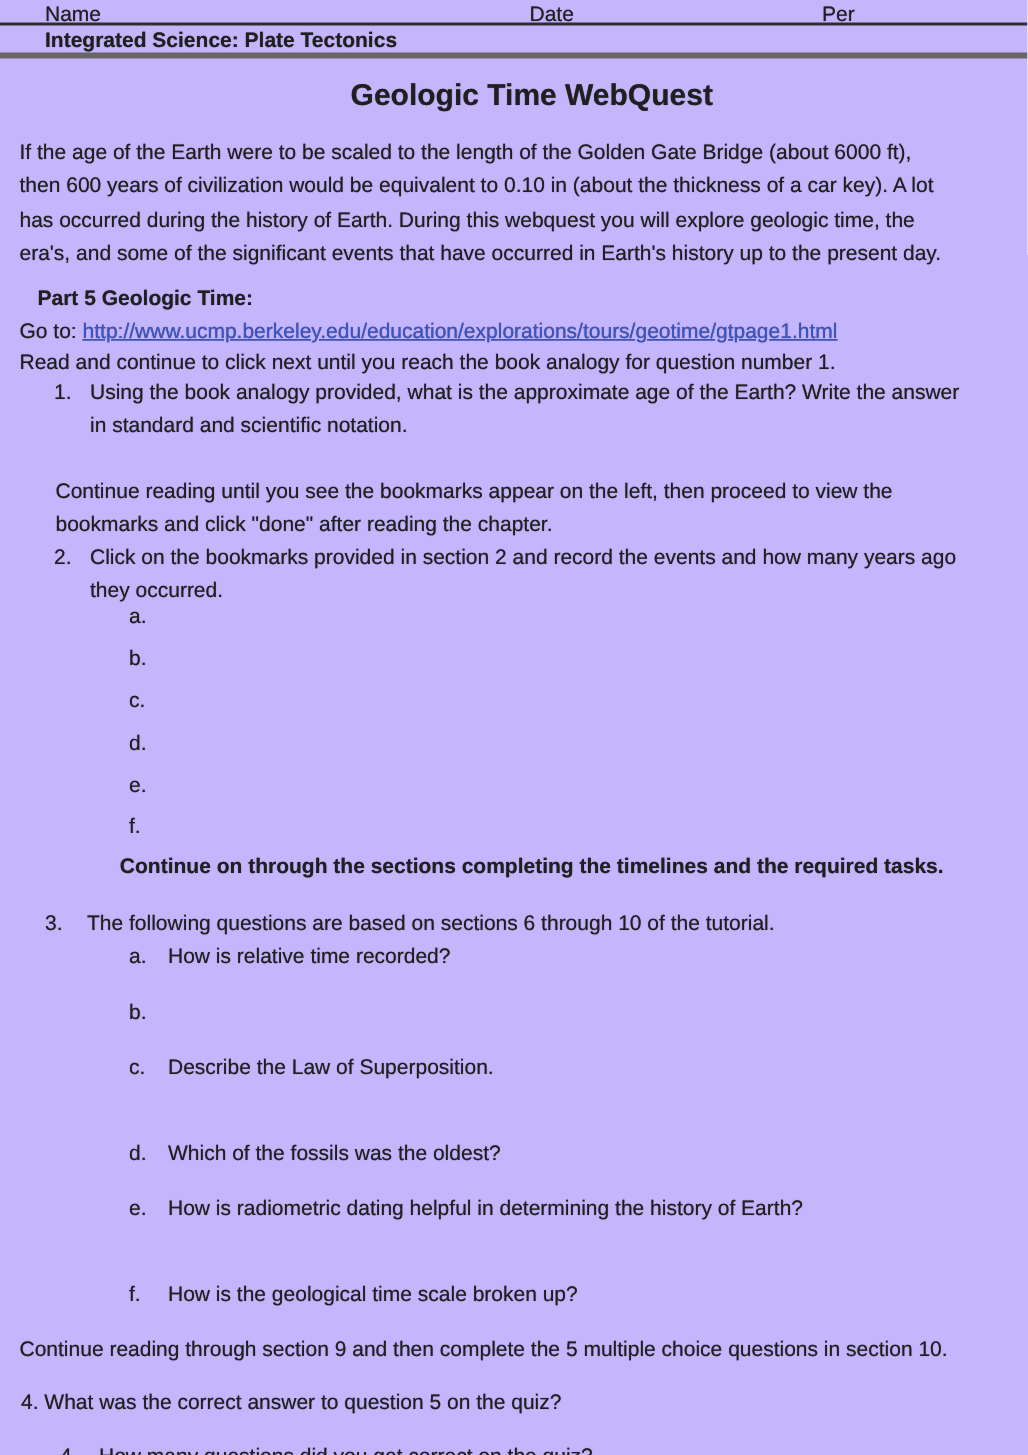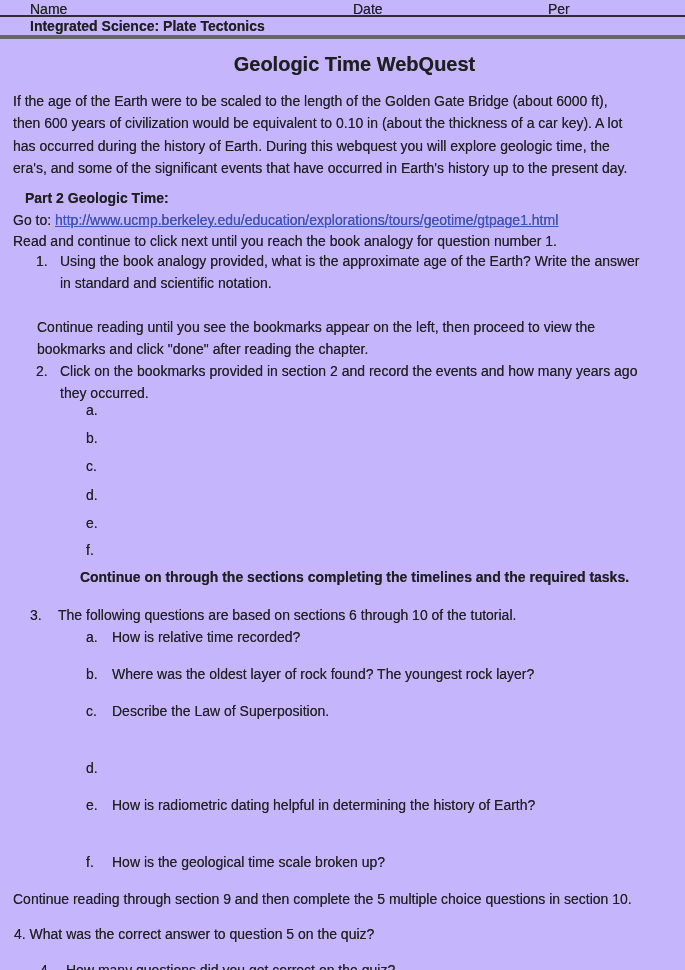--- a/index.html
+++ b/index.html
@@ -36,21 +36,21 @@
   <div class="abs b" style="top:15px;left:18px">Integrated Science: Plate Tectonics</div>
   <div class="rule rule-thick" style="top:35px;height:4px"></div>
 
   <div class="abs b center" style="top:53px;font-size:20px">Geologic Time WebQuest</div>
 
   <div class="abs" style="top:90px;left:13px">If the age of the Earth were to be scaled to the length of the Golden Gate Bridge (about 6000 ft),</div>
   <div class="abs" style="top:112px;left:13px">then 600 years of civilization would be equivalent to 0.10 in (about the thickness of a car key).  A lot</div>
   <div class="abs" style="top:157px;left:13px">era's, and some of the significant events that have occurred in Earth's history up to the present day.</div>
   <div class="abs" style="top:135px;left:13px">has occurred during the history of Earth.  During this webquest you will explore geologic time, the</div>
 
-  <div class="abs b" style="top:187px;left:13px">Part 2 Geologic Time:</div>
+  <div class="abs b" style="top:187px;left:13px">Part 5 Geologic Time:</div>
   <div class="abs" style="top:209px;left:13px">
     <span>Go to: </span><a class="link">http://www.ucmp.berkeley.edu/education/explorations/tours/geotime/gtpage1.html</a>
   </div>
   <div class="abs" style="top:230px;left:13px">Read and continue to click next until you reach the book analogy for question number 1.</div>
 
   <span class="abs" style="top:250px;left:36px">1.</span>
   <div class="abs" style="top:272px;left:60px">in standard and scientific notation.</div>
   <div class="abs" style="top:250px;left:60px">Using the book analogy provided, what is the approximate age of the Earth?  Write the answer</div>
 
   <div class="abs" style="top:316px;left:37px">Continue reading until you see the bookmarks appear on the left, then proceed to view the</div>
@@ -69,26 +69,26 @@
 
   <div class="abs b center" style="top:566px">Continue on through the sections completing the timelines and the required tasks.</div>
 
   <span class="abs" style="top:604px;left:30px">3.</span>
   <div class="abs" style="top:604px;left:58px">The following questions are based on sections 6 through 10 of the tutorial.</div>
 
   <span class="abs" style="top:626px;left:86px">a.</span>
   <div class="abs" style="top:626px;left:112px">How is relative time recorded?</div>
 
   <span class="abs" style="top:663px;left:86px">b.</span>
-  <div class="abs" style="top:663px;left:112px">Where was the oldest layer of rock found?  The youngest rock layer?</div>
 
   <span class="abs" style="top:700px;left:86px">c.</span>
   <div class="abs" style="top:700px;left:112px">Describe the Law of Superposition.</div>
 
   <span class="abs" style="top:757px;left:86px">d.</span>
+  <div class="abs" style="top:757px;left:112px">Which of the fossils was the oldest?</div>
 
   <span class="abs" style="top:794px;left:86px">e.</span>
   <div class="abs" style="top:794px;left:112px">How is radiometric dating helpful in determining the history of Earth?</div>
 
   <span class="abs" style="top:851px;left:86px">f.</span>
   <div class="abs" style="top:851px;left:112px">How is the geological time scale broken up?</div>
 
   <div class="abs" style="top:888px;left:13px">Continue reading through section 9 and then complete the 5 multiple choice questions in section 10.</div>
 
   <div class="abs" style="top:923px;left:14px">4. What was the correct answer to question 5 on the quiz?</div>

